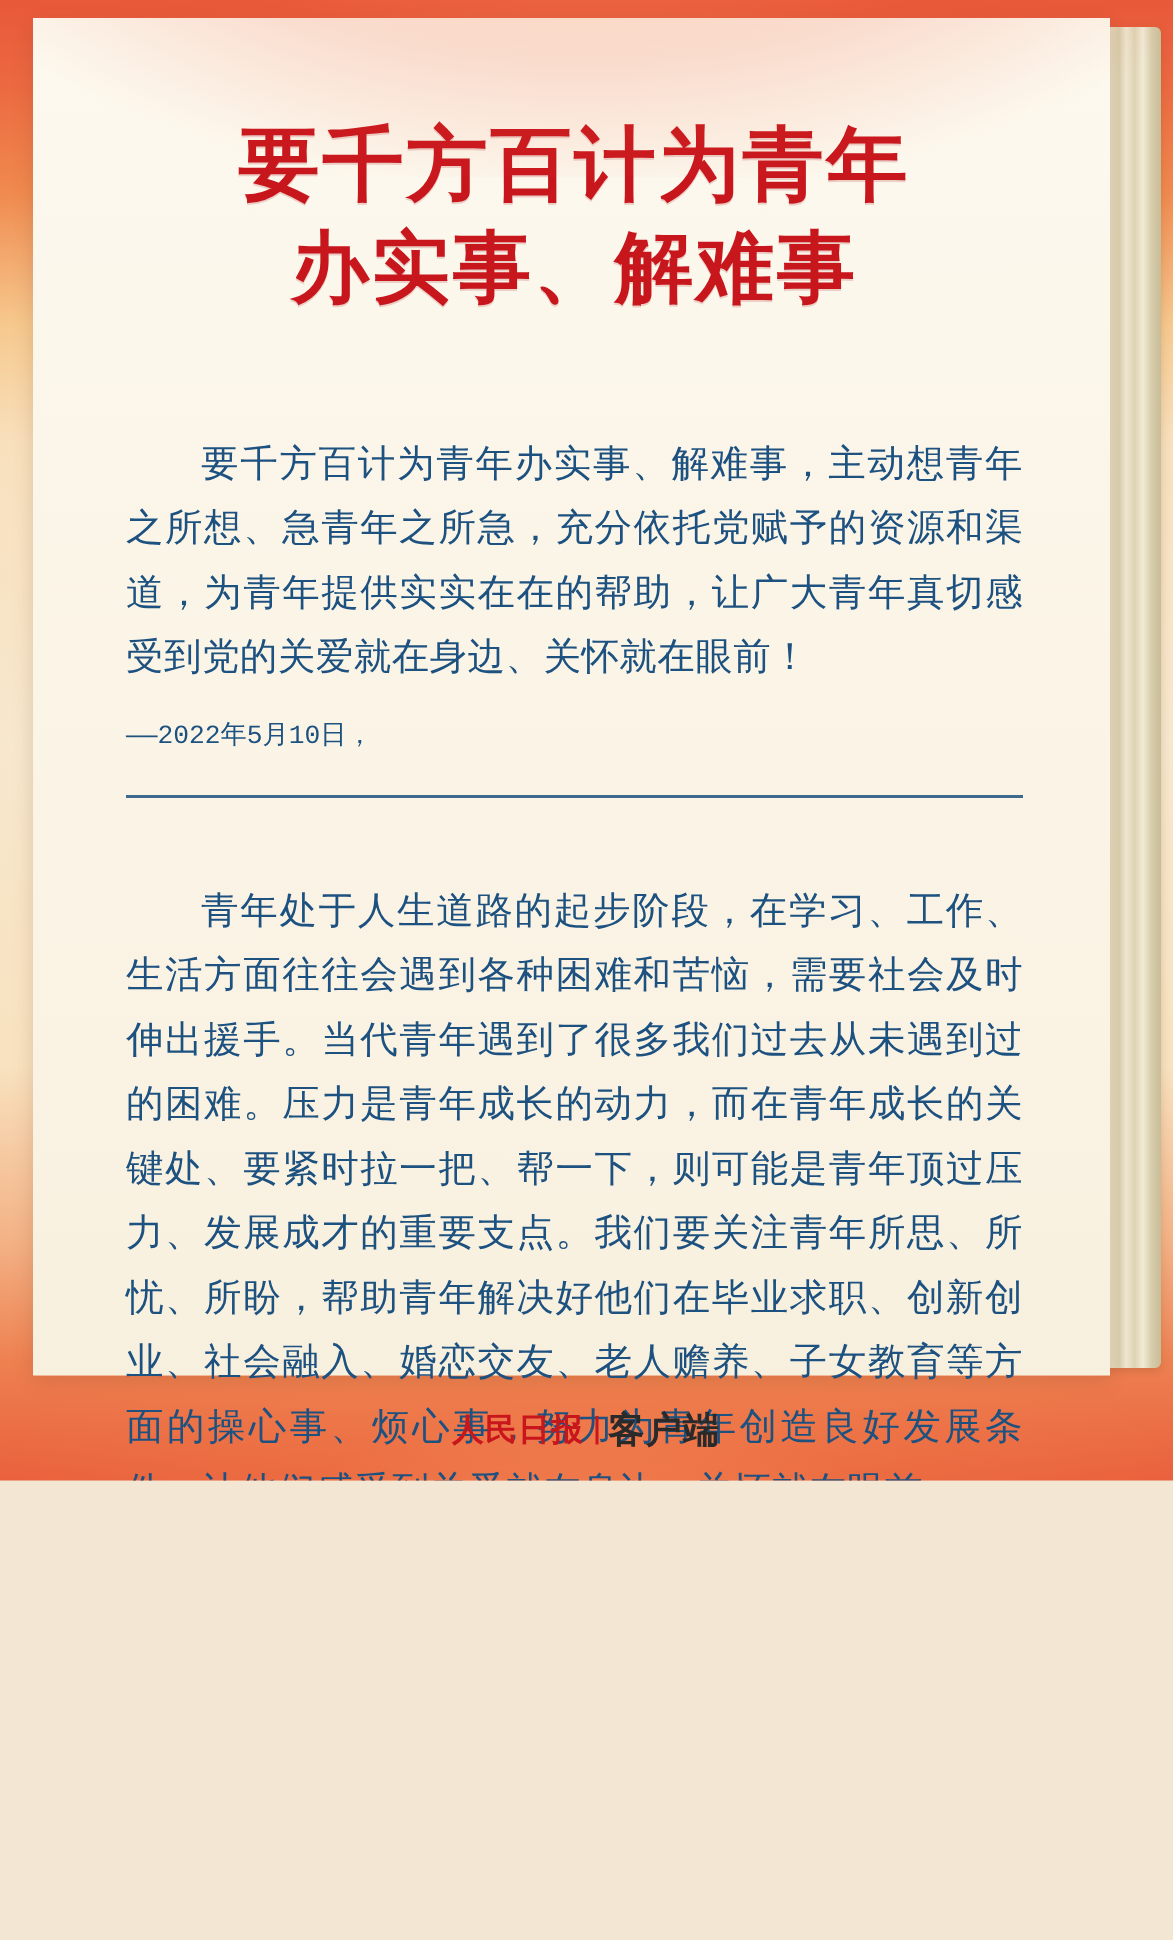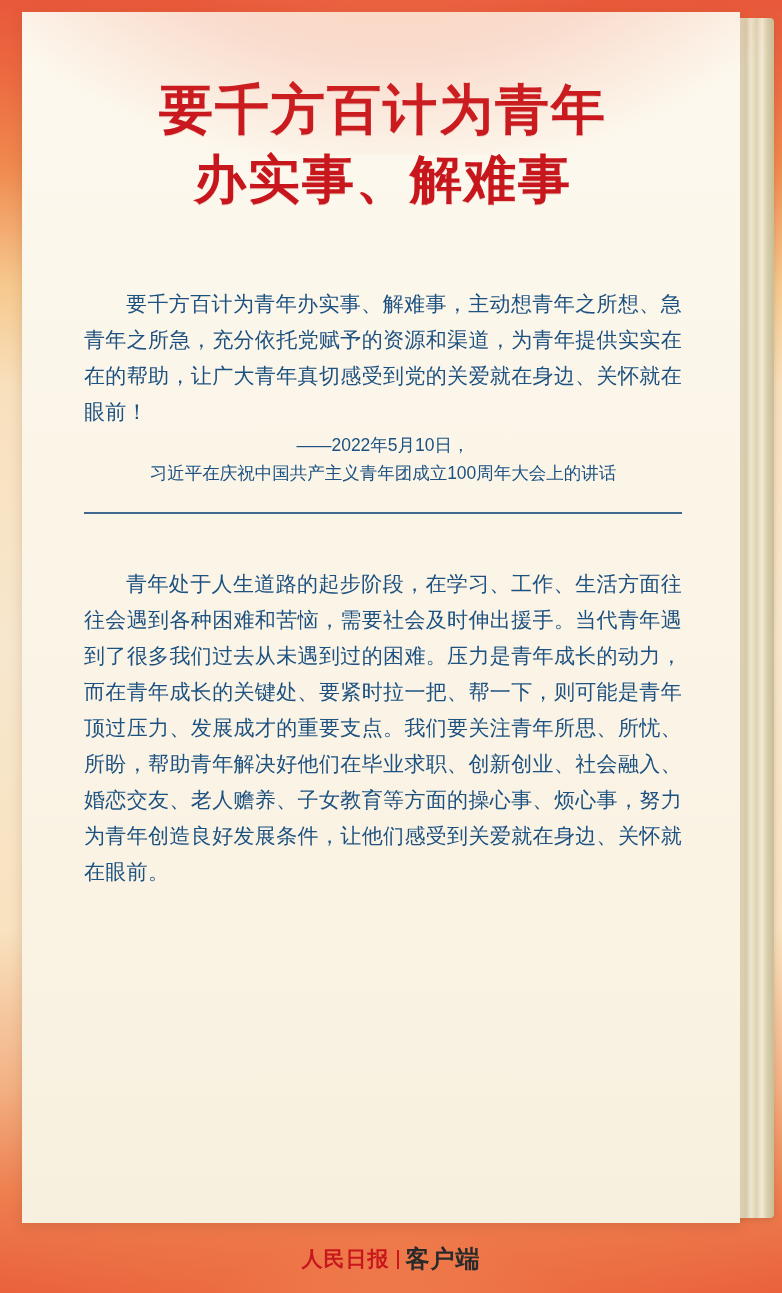--- a/index.html
+++ b/index.html
@@ -10,21 +10,21 @@
     width: 782px;
     height: 1293px;
     font-family: "Liberation Serif", "DejaVu Serif", serif;
     background: #f3e6d2;
     overflow: hidden;
   }
 
   .poster {
     position: relative;
     width: 782px;
-    height: 1293px;
+    height: 987px;
     background:
       linear-gradient(180deg,
         #e8583a 0%,
         #ec6a41 6%,
         #f08a4f 13%,
         #f6c98e 22%,
         #f8e0bd 30%,
         #f7e7cd 50%,
         #f8e2bf 72%,
         #f3b184 84%,
@@ -115,35 +115,36 @@
 
   .quote-block {
     margin-top: 74px;
     color: #1c4f7c;
   }
   .quote-block.second {
     margin-top: 54px;
   }
 
   .quote-text {
-    font-family: Liberation Mono, monospace;
-    font-size: 21px;
+    font-family: Liberation Serif, serif;
+    font-size: 25px;
     line-height: 1.72;
     color: #1d5180;
     text-align: justify;
     text-justify: inter-ideograph;
     text-indent: 2em;
     margin: 0;
     letter-spacing: 0.3px;
   }
 
   .attrib {
-    text-align: center;
+    margin-top: 18px;
+    text-align: left;
     color: #1d5180;
-    font-family: Liberation Sans, sans-serif;
+    font-family: Liberation Mono, monospace;
     font-size: 17.5px;
     line-height: 1.58;
   }
   .attrib .dash-line {
     display: block;
   }
   .attrib .src-line {
     display: block;
   }
 
@@ -198,21 +199,20 @@
 
       <h1 class="title">
         <span class="line line1">要千方百计为青年</span>
         <span class="line line2">办实事、解难事</span>
       </h1>
 
       <div class="quote-block first">
         <p class="quote-text">要千方百计为青年办实事、解难事，主动想青年之所想、急青年之所急，充分依托党赋予的资源和渠道，为青年提供实实在在的帮助，让广大青年真切感受到党的关爱就在身边、关怀就在眼前！</p>
         <div class="attrib">
           <span class="dash-line">——2022年5月10日，</span>
-          <span class="src-line">习近平在庆祝中国共产主义青年团成立100周年大会上的讲话</span>
         </div>
         <div class="divider"></div>
       </div>
 
       <div class="quote-block second">
         <p class="quote-text">青年处于人生道路的起步阶段，在学习、工作、生活方面往往会遇到各种困难和苦恼，需要社会及时伸出援手。当代青年遇到了很多我们过去从未遇到过的困难。压力是青年成长的动力，而在青年成长的关键处、要紧时拉一把、帮一下，则可能是青年顶过压力、发展成才的重要支点。我们要关注青年所思、所忧、所盼，帮助青年解决好他们在毕业求职、创新创业、社会融入、婚恋交友、老人赡养、子女教育等方面的操心事、烦心事，努力为青年创造良好发展条件，让他们感受到关爱就在身边、关怀就在眼前。</p>
         <div class="attrib">
         </div>
       </div>
 

